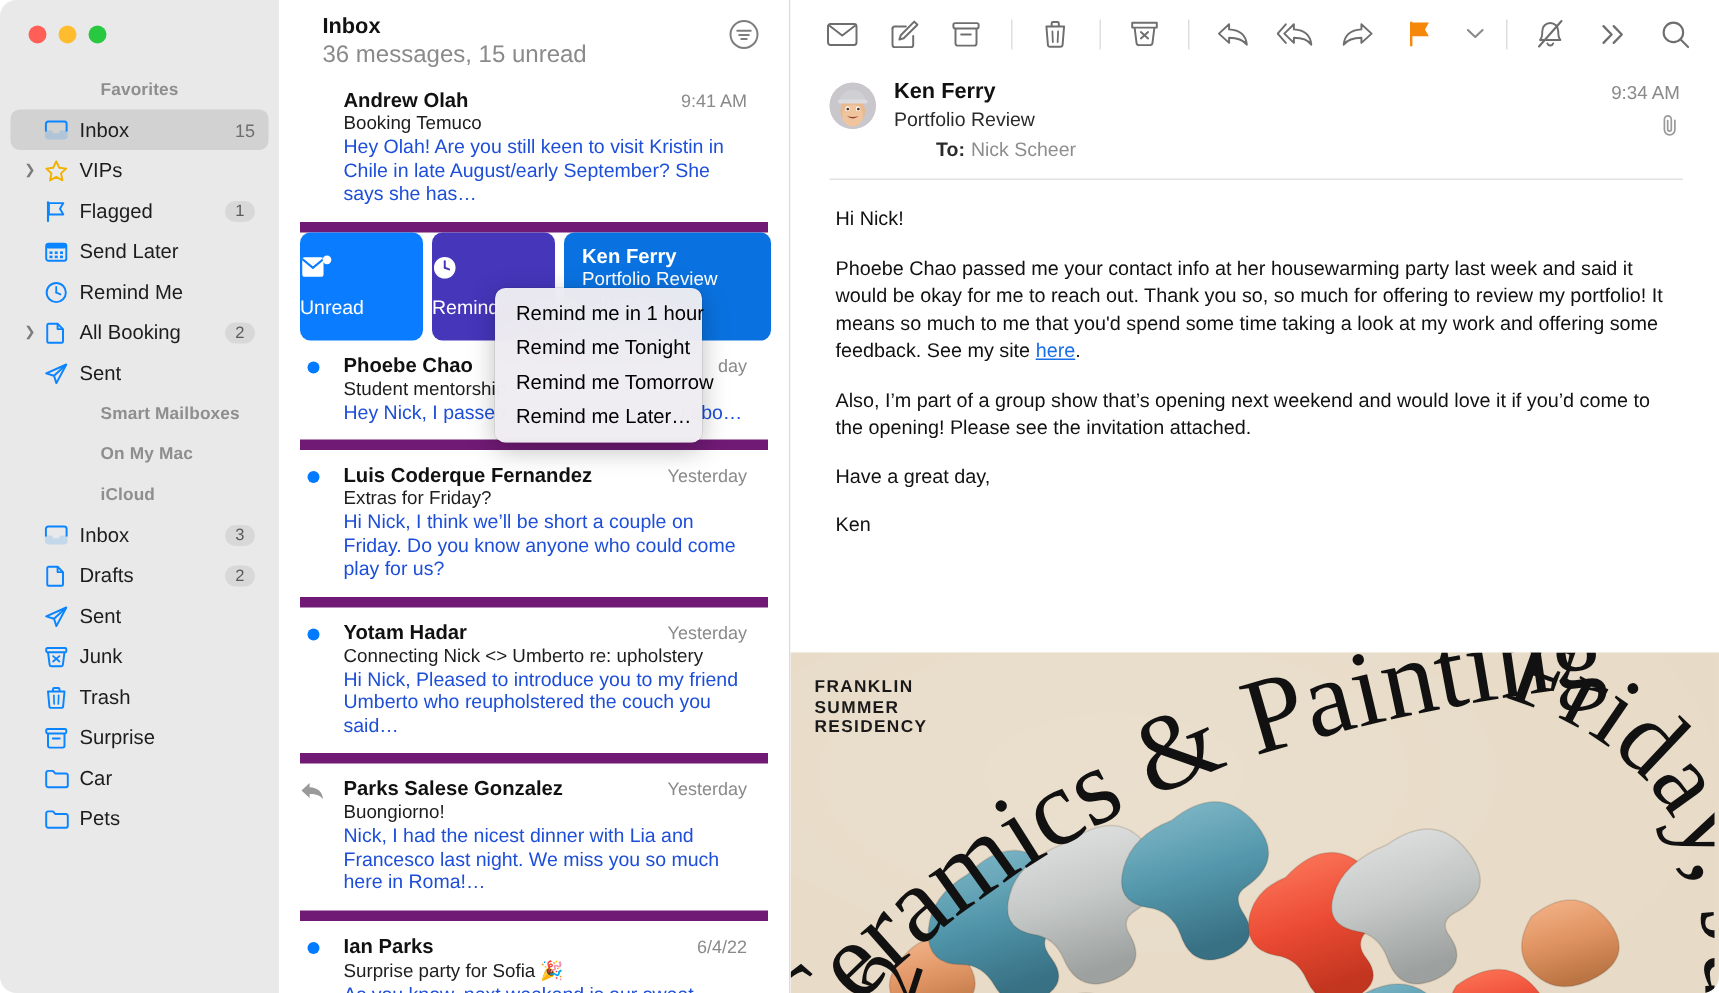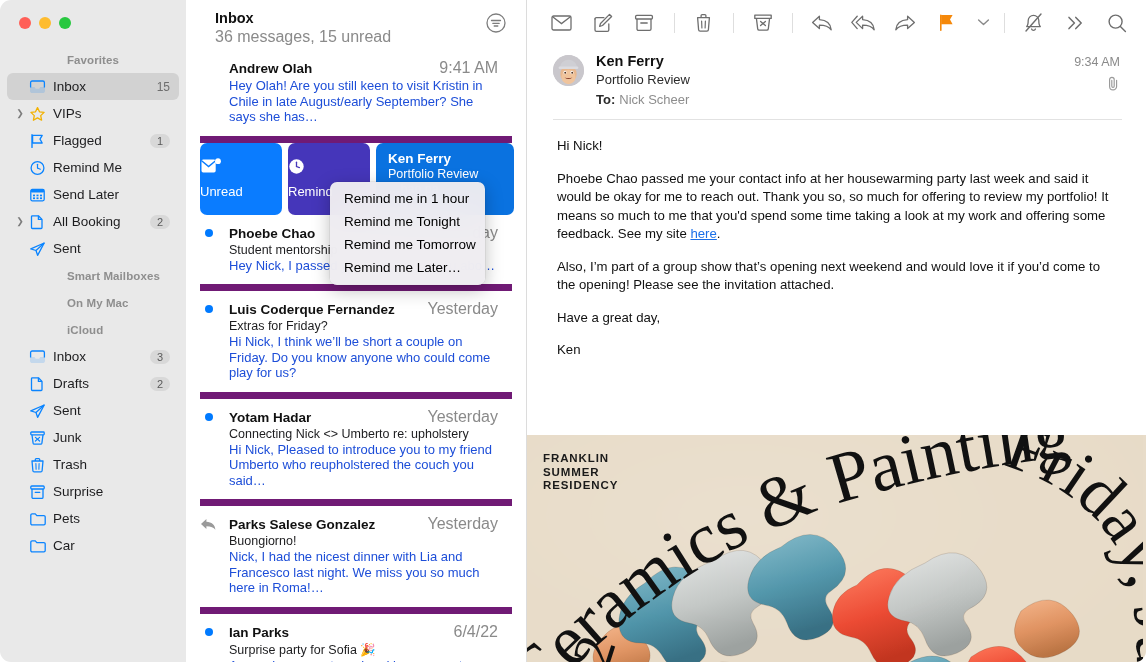--- a/index.html
+++ b/index.html
@@ -95,21 +95,21 @@
 
   .msg {
     position: relative;
     padding: 9px 14px 11px 29px;
     border-bottom: 7px solid #701a75;
     margin-left: 14px;
     margin-right: 14px;
   }
   .msg-top { display: flex; align-items: baseline; }
   .msg-from { font-size: 13.5px; font-weight: bold; color: #111; flex: 1 1 auto; white-space: nowrap; overflow: hidden; }
-  .msg-date { font-size: 16px; color: #8a8a8a; flex: 0 0 auto; padding-left: 6px; }
+  .msg-date { font-size: 12px; color: #8a8a8a; flex: 0 0 auto; padding-left: 6px; }
   .msg-subj { font-size: 12.5px; color: #1d1d1f; margin-top: 1px; white-space: nowrap; overflow: hidden; }
   .msg-prev { font-size: 13px; color: #1d4ed8; line-height: 15.5px; margin-top: 1px; }
   .dot {
     position: absolute; left: 5px; top: 14px;
     width: 8px; height: 8px; border-radius: 50%;
     background: #007aff;
   }
   .replied {
     position: absolute; left: 0px; top: 11px;
     width: 16px; height: 14px;
@@ -135,22 +135,22 @@
     flex: 1 1 auto; background: #0a72e0; border-radius: 7px;
     padding: 8px 12px 0 12px; color: #fff; overflow: hidden;
   }
   #sel-msg .sm-from { font-size: 13.5px; font-weight: bold; }
   #sel-msg .sm-subj { font-size: 12.5px; margin-top: 1px; }
   #sel-msg .sm-prev { font-size: 12.5px; margin-top: 1px; opacity: .85; line-height: 15px; }
 
   
   #ctx-menu {
     position: absolute;
-    left: 144px; top: 182px;
-    width: 155px;
+    left: 144px; top: 192px;
+    width: 138px;
     background: rgba(238,236,241,0.97);
     border-radius: 7px;
     box-shadow: 0 5px 18px rgba(0,0,0,0.26), 0 0 0 0.5px rgba(0,0,0,0.10);
     padding: 5px 0 6px 0;
     z-index: 40;
     backdrop-filter: blur(18px);
   }
   .ctx-item {
     font-size: 13.5px; color: #000;
     padding: 4px 10px 4px 14px;
@@ -174,21 +174,21 @@
   .tb-sep { width: 1px; height: 20px; background: #dedede; margin-right: 17px; }
 
   #mail-head { padding: 8px 0 0 26px; position: relative; display: flex; }
   #avatar {
     width: 31px; height: 31px; border-radius: 50%;
     background: #c9c7cc; flex: 0 0 31px; margin-right: 12px;
     position: relative; overflow: hidden; margin-top: 2px;
   }
   .mh-from { font-size: 14.5px; font-weight: bold; color: #111; }
   .mh-subj { font-size: 13px; color: #2a2a2a; margin-top: 3px; }
-  .mh-to { font-size: 13px; margin-top: 5px; }
+  .mh-to { font-size: 13px; margin-top: 5px; margin-left: 28px; }
   .mh-to b { color: #2a2a2a; font-weight: bold; }
   .mh-to span { color: #8d8d8d; margin-left: 4px; }
   #mh-time { position: absolute; right: 26px; top: 10px; font-size: 12.5px; color: #8a8a8a; }
   #mh-clip { position: absolute; right: 26px; top: 31px; }
   #mh-divider { height: 1px; background: #e2e2e2; margin: 12px 24px 0 26px; }
 
   #mail-body { padding: 17px 30px 0 30px; font-size: 13.2px; color: #111; line-height: 18.5px; }
   #mail-body p { margin-bottom: 14px; }
   #mail-body a { color: #1a6fe8; text-decoration: underline; }
 
@@ -243,51 +243,51 @@
         <div class="sb-row">
           <span class="sb-disc"></span>
           <span class="sb-ico">
             <svg width="17" height="16" viewBox="0 0 17 16">
               <path d="M3.6 2.4 h9.6 l-2.2 3.8 2.2 3.8 h-9.6 Z" fill="none" stroke="#0a84ff" stroke-width="1.3" stroke-linejoin="round"></path>
                  <line x1="3" y1="1.8" x2="3" y2="14.4" stroke="#0a84ff" stroke-width="1.4" stroke-linecap="round"></line>
             </svg>
           </span>
           <span class="sb-label">Flagged</span>
           <span class="sb-count pill">1</span>
-        </div>
-        <div class="sb-row">
-          <span class="sb-disc"></span>
-          <span class="sb-ico">
-            <svg width="17" height="16" viewBox="0 0 17 16">
-              <circle cx="8.5" cy="8" r="6.4" fill="none" stroke="#0a84ff" stroke-width="1.3"></circle>
-                 <line x1="8.5" y1="4.3" x2="8.5" y2="8" stroke="#0a84ff" stroke-width="1.2" stroke-linecap="round"></line>
-                 <line x1="8.5" y1="8" x2="11.3" y2="9.2" stroke="#0a84ff" stroke-width="1.2" stroke-linecap="round"></line>
-            </svg>
-          </span>
-          <span class="sb-label">Remind Me</span>
         </div>
         <div class="sb-row">
           <span class="sb-disc"></span>
           <span class="sb-ico">
             <svg width="17" height="16" viewBox="0 0 17 16">
               <rect x="1.8" y="2.4" width="13.4" height="11.4" rx="1.5" fill="none" stroke="#0a84ff" stroke-width="1.3"></rect>
                  <rect x="1.8" y="2.4" width="13.4" height="3.2" rx="1.5" fill="#0a84ff"></rect>
                  <g fill="#0a84ff">
                 <rect x="4" y="7.6" width="2" height="1.7"></rect>
                 <rect x="7.5" y="7.6" width="2" height="1.7"></rect>
                 <rect x="11" y="7.6" width="2" height="1.7"></rect>
                 <rect x="4" y="10.4" width="2" height="1.7"></rect>
                 <rect x="7.5" y="10.4" width="2" height="1.7"></rect>
                 <rect x="11" y="10.4" width="2" height="1.7"></rect>
               </g>
             </svg>
           </span>
           <span class="sb-label">Send Later</span>
         </div>
         <div class="sb-row">
+          <span class="sb-disc"></span>
+          <span class="sb-ico">
+            <svg width="17" height="16" viewBox="0 0 17 16">
+              <circle cx="8.5" cy="8" r="6.4" fill="none" stroke="#0a84ff" stroke-width="1.3"></circle>
+                 <line x1="8.5" y1="4.3" x2="8.5" y2="8" stroke="#0a84ff" stroke-width="1.2" stroke-linecap="round"></line>
+                 <line x1="8.5" y1="8" x2="11.3" y2="9.2" stroke="#0a84ff" stroke-width="1.2" stroke-linecap="round"></line>
+            </svg>
+          </span>
+          <span class="sb-label">Remind Me</span>
+        </div>
+        <div class="sb-row">
           <span class="sb-disc">❯</span>
           <span class="sb-ico">
             <svg width="17" height="16" viewBox="0 0 17 16">
               <path d="M3.4 1.8 h6 l3.6 3.6 v8.2 a0.9 0.9 0 0 1 -0.9 0.9 h-8.7 a0.9 0.9 0 0 1 -0.9 -0.9 V2.7 a0.9 0.9 0 0 1 0.9 -0.9 Z" fill="none" stroke="#0a84ff" stroke-width="1.3" stroke-linejoin="round"></path>
                  <path d="M9.4 1.8 v3.6 h3.6" fill="none" stroke="#0a84ff" stroke-width="1.3" stroke-linejoin="round"></path>
             </svg>
           </span>
           <span class="sb-label">All Booking</span>
           <span class="sb-count pill">2</span>
         </div>
@@ -371,30 +371,30 @@
           </span>
           <span class="sb-label">Surprise</span>
         </div>
         <div class="sb-row">
           <span class="sb-disc"></span>
           <span class="sb-ico">
             <svg width="17" height="16" viewBox="0 0 17 16">
               <path d="M1.8 4.2 a1.3 1.3 0 0 1 1.3 -1.3 h3.2 l1.5 1.7 h7.1 a1.3 1.3 0 0 1 1.3 1.3 v6.6 a1.3 1.3 0 0 1 -1.3 1.3 h-11.8 a1.3 1.3 0 0 1 -1.3 -1.3 Z" fill="none" stroke="#0a84ff" stroke-width="1.3" stroke-linejoin="round"></path>
             </svg>
           </span>
+          <span class="sb-label">Car</span>
+        </div>
+        <div class="sb-row">
+          <span class="sb-disc"></span>
+          <span class="sb-ico">
+            <svg width="17" height="16" viewBox="0 0 17 16">
+              <path d="M1.8 4.2 a1.3 1.3 0 0 1 1.3 -1.3 h3.2 l1.5 1.7 h7.1 a1.3 1.3 0 0 1 1.3 1.3 v6.6 a1.3 1.3 0 0 1 -1.3 1.3 h-11.8 a1.3 1.3 0 0 1 -1.3 -1.3 Z" fill="none" stroke="#0a84ff" stroke-width="1.3" stroke-linejoin="round"></path>
+            </svg>
+          </span>
           <span class="sb-label">Pets</span>
-        </div>
-        <div class="sb-row">
-          <span class="sb-disc"></span>
-          <span class="sb-ico">
-            <svg width="17" height="16" viewBox="0 0 17 16">
-              <path d="M1.8 4.2 a1.3 1.3 0 0 1 1.3 -1.3 h3.2 l1.5 1.7 h7.1 a1.3 1.3 0 0 1 1.3 1.3 v6.6 a1.3 1.3 0 0 1 -1.3 1.3 h-11.8 a1.3 1.3 0 0 1 -1.3 -1.3 Z" fill="none" stroke="#0a84ff" stroke-width="1.3" stroke-linejoin="round"></path>
-            </svg>
-          </span>
-          <span class="sb-label">Car</span>
         </div>
       </div>
   </div>
 
   <div id="list">
     <div id="list-head">
       <div id="list-title">Inbox</div>
       <div id="list-sub">36 messages, 15 unread</div>
       <div id="filter-btn">
         <svg width="22" height="22" viewBox="0 0 22 22">
@@ -405,20 +405,21 @@
         </svg>
       </div>
     </div>
 
     <div id="msgs-before">
         <div class="msg">
           <div class="msg-top">
        <span class="msg-from">Andrew Olah</span>
        <span class="msg-date">9:41 AM</span>
      </div>
+     <div class="msg-subj">Booking Temuco</div>
      <div class="msg-prev">Hey Olah! Are you still keen to visit Kristin in Chile in late August/early September? She says she has…</div>
         </div>
       </div>
 
     <div id="swipe-row">
       <div class="swipe-btn" id="btn-unread">
         <span>
           <svg width="22" height="17" viewBox="0 0 22 17">
             <path d="M1.5 3.2 A1.7 1.7 0 0 1 3.2 1.5 H14 A1.7 1.7 0 0 1 15.7 3.2 V12.8 A1.7 1.7 0 0 1 14 14.5 H3.2 A1.7 1.7 0 0 1 1.5 12.8 Z" fill="#fff"></path>
             <path d="M1.9 3 L8.6 8.6 L15.3 3" fill="none" stroke="#0a7cff" stroke-width="1.5" stroke-linecap="round"></path>

